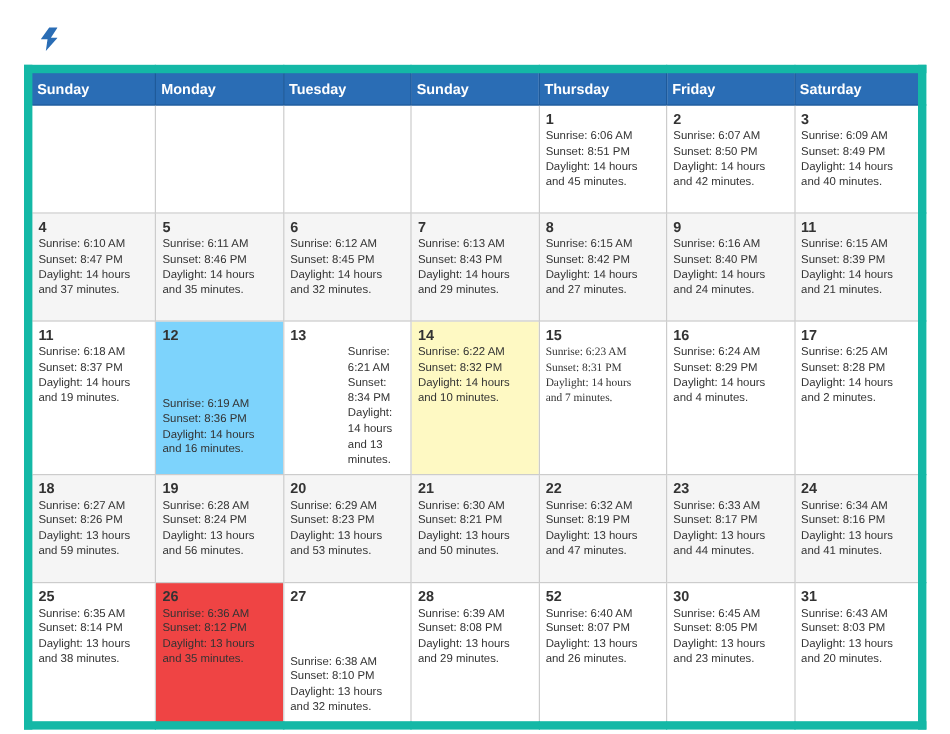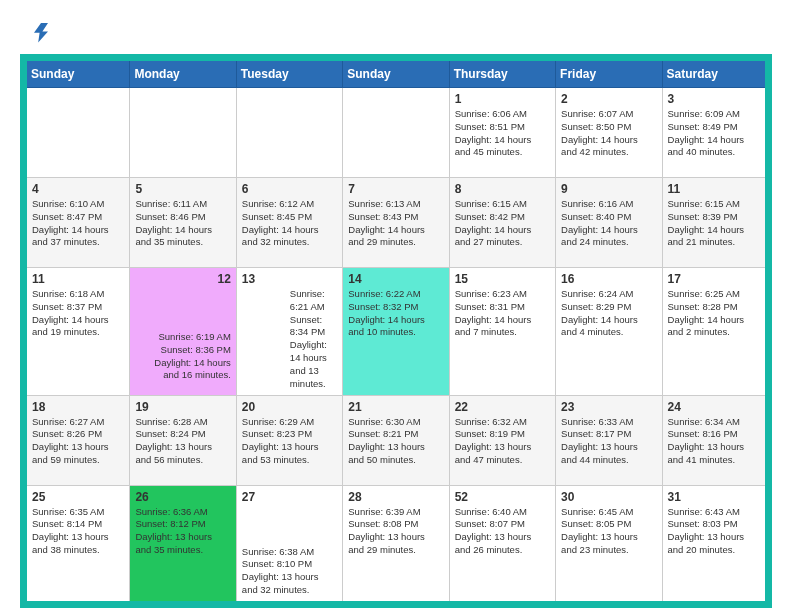--- a/index.html
+++ b/index.html
@@ -206,44 +206,44 @@
           </td>
         </tr>
         <tr>
           <td style="background-color: rgb(255, 255, 255);">
             <span class="day-number">11</span>
             <div class="day-info" style="white-space: pre-line;">Sunrise: 6:18 AM
 Sunset: 8:37 PM
 Daylight: 14 hours
 and 19 minutes.</div>
           </td>
-          <td style="background-color: #f0abfc; text-align: right;">
+          <td style="background-color: #7dd3fc;">
             <span class="day-number">12</span>
             <div class="day-info" style="white-space: pre-line; margin-top: 45px;">Sunrise: 6:19 AM
 Sunset: 8:36 PM
 Daylight: 14 hours
 and 16 minutes.</div>
           </td>
           <td style="background-color: rgb(255, 255, 255);">
             <span class="day-number">13</span>
             <div class="day-info" style="white-space: pre-line; margin-left: 48px;">Sunrise: 6:21 AM
 Sunset: 8:34 PM
 Daylight: 14 hours
 and 13 minutes.</div>
           </td>
-          <td style="background-color: #5eead4;">
+          <td style="background-color: #fef9c3;">
             <span class="day-number">14</span>
             <div class="day-info" style="white-space: pre-line;">Sunrise: 6:22 AM
 Sunset: 8:32 PM
 Daylight: 14 hours
 and 10 minutes.</div>
           </td>
           <td style="background-color: rgb(255, 255, 255);">
             <span class="day-number">15</span>
-            <div class="day-info" style="white-space: pre-line;">Sunrise: 6:23 AM
+            <div class="day-info" style="white-space: pre-line; font-family: Liberation Serif, serif;">Sunrise: 6:23 AM
 Sunset: 8:31 PM
 Daylight: 14 hours
 and 7 minutes.</div>
           </td>
           <td style="background-color: rgb(255, 255, 255);">
             <span class="day-number">16</span>
             <div class="day-info" style="white-space: pre-line;">Sunrise: 6:24 AM
 Sunset: 8:29 PM
 Daylight: 14 hours
 and 4 minutes.</div>
@@ -308,21 +308,21 @@
           </td>
         </tr>
         <tr>
           <td style="background-color: rgb(255, 255, 255);">
             <span class="day-number">25</span>
             <div class="day-info" style="white-space: pre-line;">Sunrise: 6:35 AM
 Sunset: 8:14 PM
 Daylight: 13 hours
 and 38 minutes.</div>
           </td>
-          <td style="background-color: #22c55e;">
+          <td style="background-color: #ef4444;">
             <span class="day-number">26</span>
             <div class="day-info" style="white-space: pre-line;">Sunrise: 6:36 AM
 Sunset: 8:12 PM
 Daylight: 13 hours
 and 35 minutes.</div>
           </td>
           <td style="background-color: rgb(255, 255, 255);">
             <span class="day-number">27</span>
             <div class="day-info" style="white-space: pre-line; margin-top: 42px;">Sunrise: 6:38 AM
 Sunset: 8:10 PM

